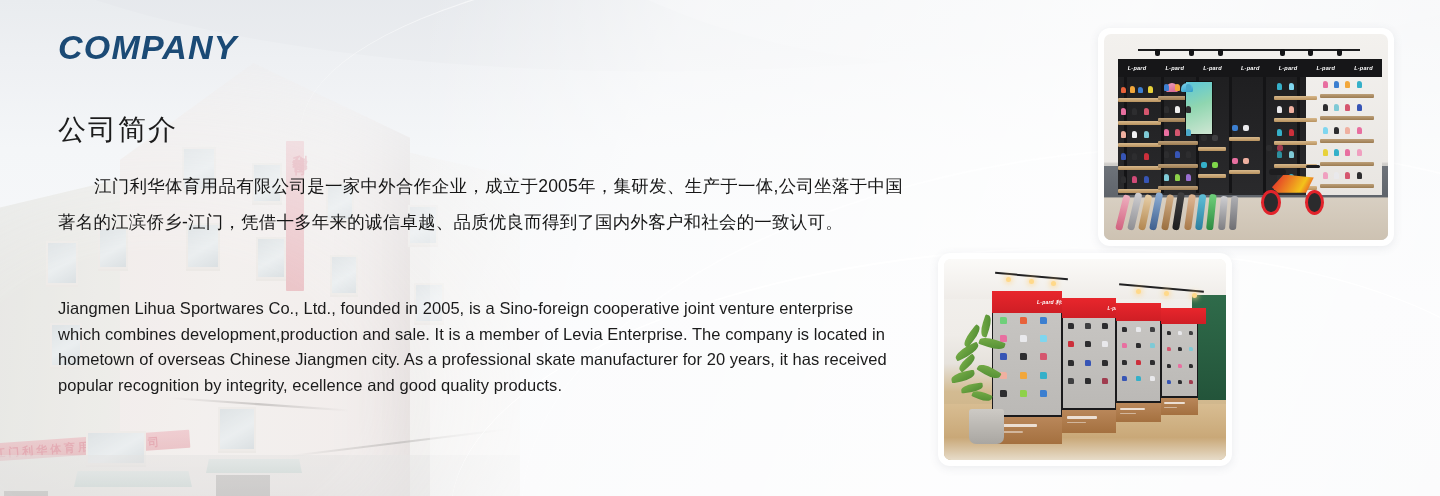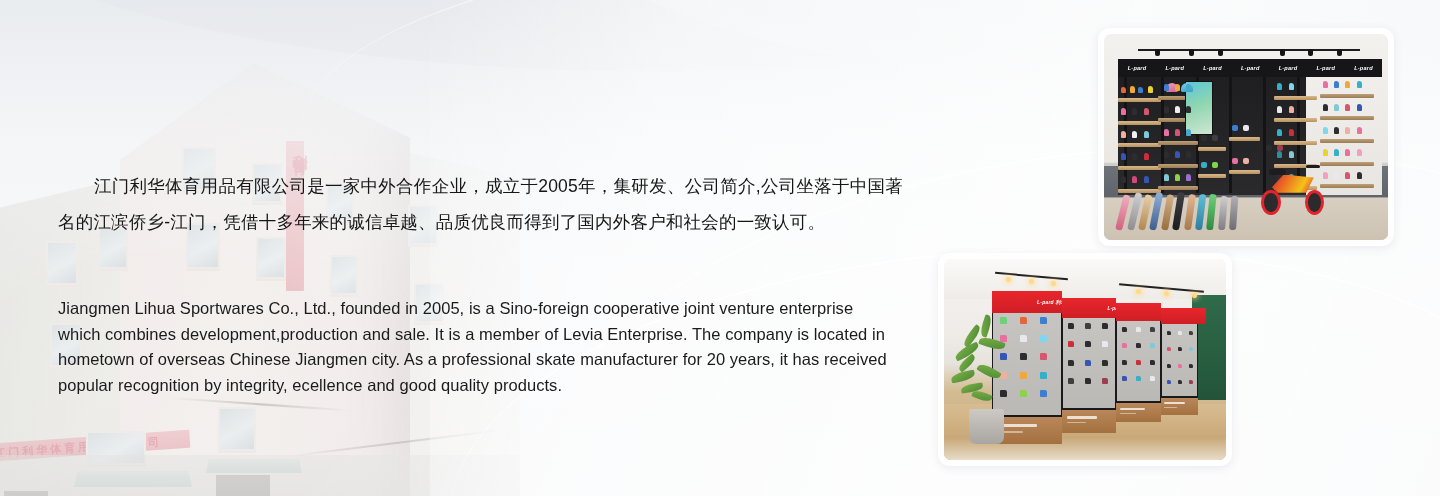--- a/index.html
+++ b/index.html
@@ -335,24 +335,26 @@
   </div>
 
   <div class="wash"></div>
   <div class="swoosh swoosh-a"></div>
   <div class="swoosh swoosh-b"></div>
   <div class="swoosh swoosh-c"></div>
 
   <div class="content">
 
     <div class="title-en">
+      <span class="l1">COMPANY</span>
     </div>
 
-
-    <p class="para-cn">江门利华体育用品有限公司是一家中外合作企业，成立于2005年，集研发、公司简介,公司坐落于中国著名的江滨侨乡-江门，凭借十多年来的诚信卓越、品质优良而得到了国内外客户和社会的一致认可。</p>
+    <div class="title-cn">公司简介</div>
+
+    <p class="para-cn">江门利华体育用品有限公司是一家中外合作企业，成立于2005年，集研发、生产于一体,公司坐落于中国著名的江滨侨乡-江门，凭借十多年来的诚信卓越、品质优良而得到了国内外客户和社会的一致认可。</p>
 
     <p class="para-en">Jiangmen Lihua Sportwares Co., Ltd., founded in 2005, is a Sino-foreign cooperative joint venture enterprise which combines development,production and sale. It is a member of Levia Enterprise. The company is located in hometown of overseas Chinese Jiangmen city. As a professional skate manufacturer for 20 years, it has received popular recognition by integrity, ecellence and good quality products.</p>
   </div>
 
   <div class="photo-card" id="photo-top">
     <div class="inner">
       <div class="sr1">
         <div class="floorband"></div>
         <div class="blackwall"></div>
         <div class="rightwall"></div>

